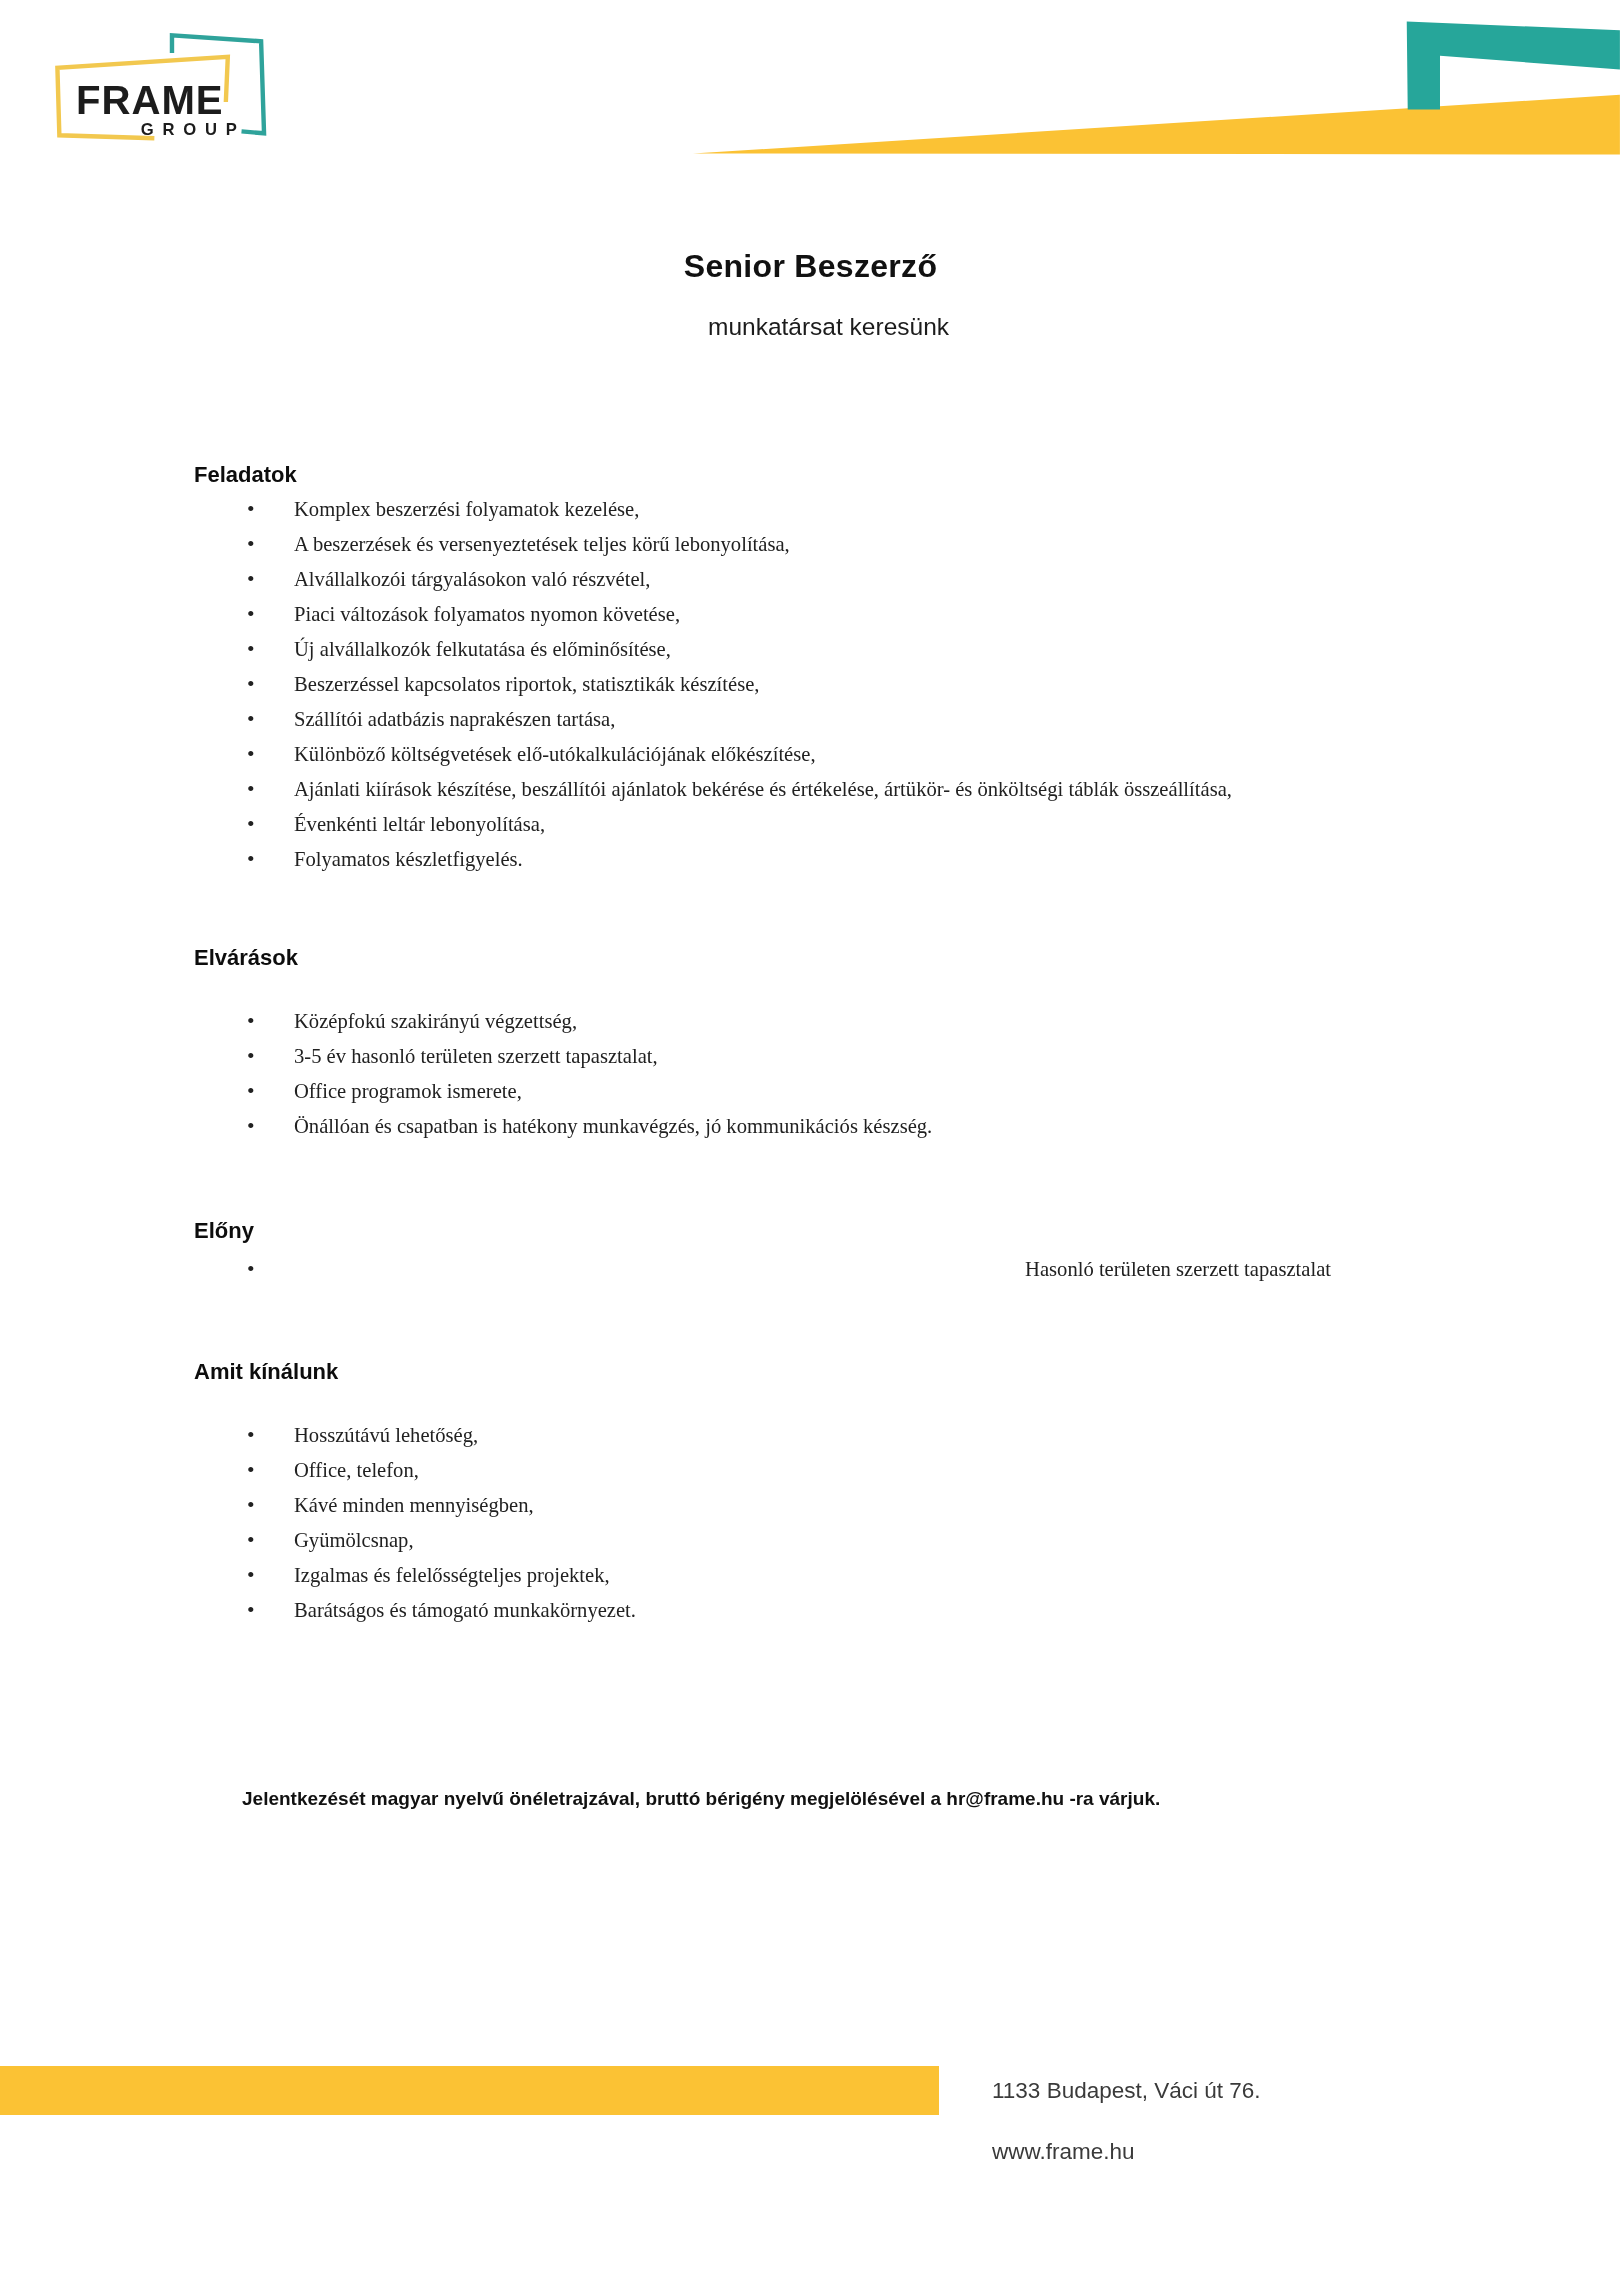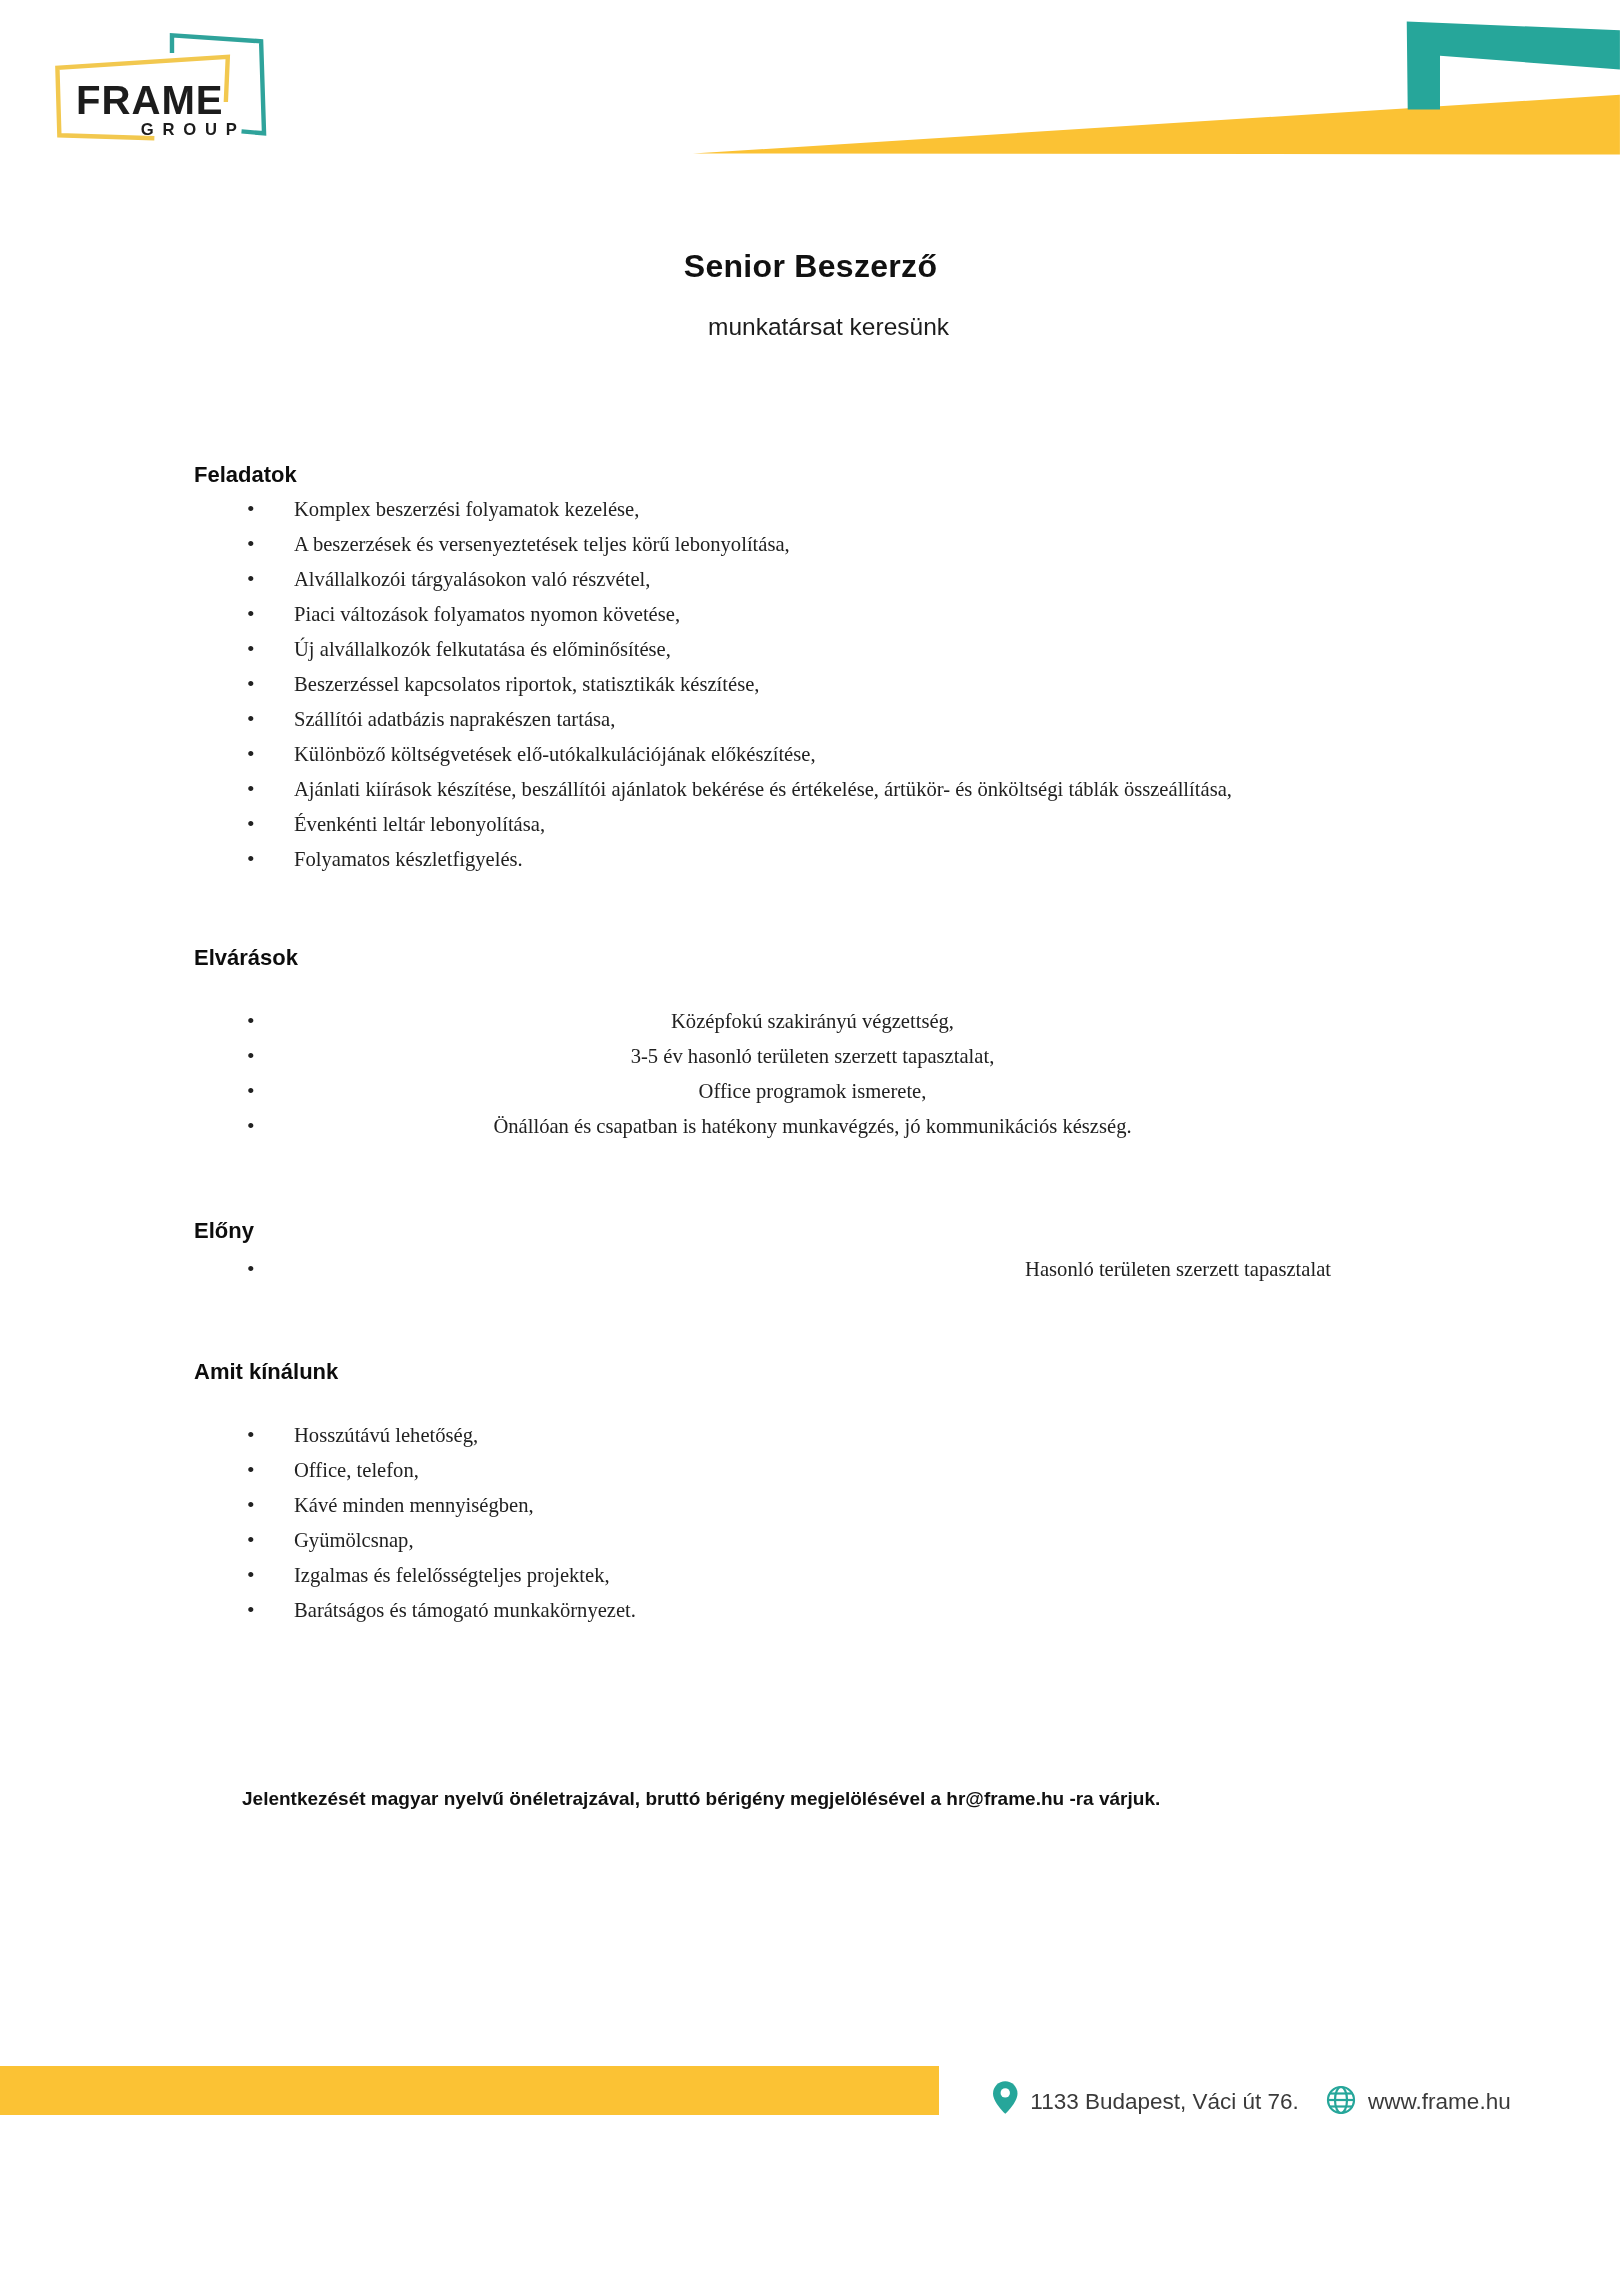--- a/index.html
+++ b/index.html
@@ -66,21 +66,21 @@
     content: "\2022";
     position: absolute;
     left: 53px;
     top: 0;
     font-size: 21.6px;
   }
 
   .sec-feladatok h2      { margin-top: 116px; }
   .sec-feladatok ul      { margin-top: 2px; }
   .sec-elvarasok h2      { margin-top: 65px; }
-  .sec-elvarasok ul      { margin-top: 31px; text-align: center; }
+  .sec-elvarasok ul      { margin-top: 31px; }
   .sec-elony h2          { margin-top: 71px; }
   .sec-elony ul          { margin-top: 6.9px; text-align: right; }
   .sec-amit-kinalunk h2  { margin-top: 69px; }
   .sec-amit-kinalunk ul  { margin-top: 31px; }
 
   .closing {
     max-width: 1137px;
     margin: 151px auto 0 auto;
     font-size: 19px;
     font-weight: bold;
@@ -97,25 +97,26 @@
     width: 939px;
     height: 49px;
     background: #FBC234;
   }
   .footer-contact {
     position: absolute;
     top: 2066px;
     left: 992px;
     height: 49px;
     display: flex;
-    align-items: flex-end;
+    align-items: flex-start;
     gap: 11.8px;
     font-size: 22.5px;
     color: #3a3a3a;
     white-space: nowrap;
+    flex-direction: column;
   }
   .footer-contact .gap { width: 3.9px; }
 </style>
 </head>
 <body>
 
 <div class="page">
 
   <svg class="logo-svg" width="245" height="142" viewBox="0 0 250 145">
     <polyline points="205,98 207,52 33,63 35,132 132,135" fill="none" stroke="#F2C84F" stroke-width="4.5"></polyline>

